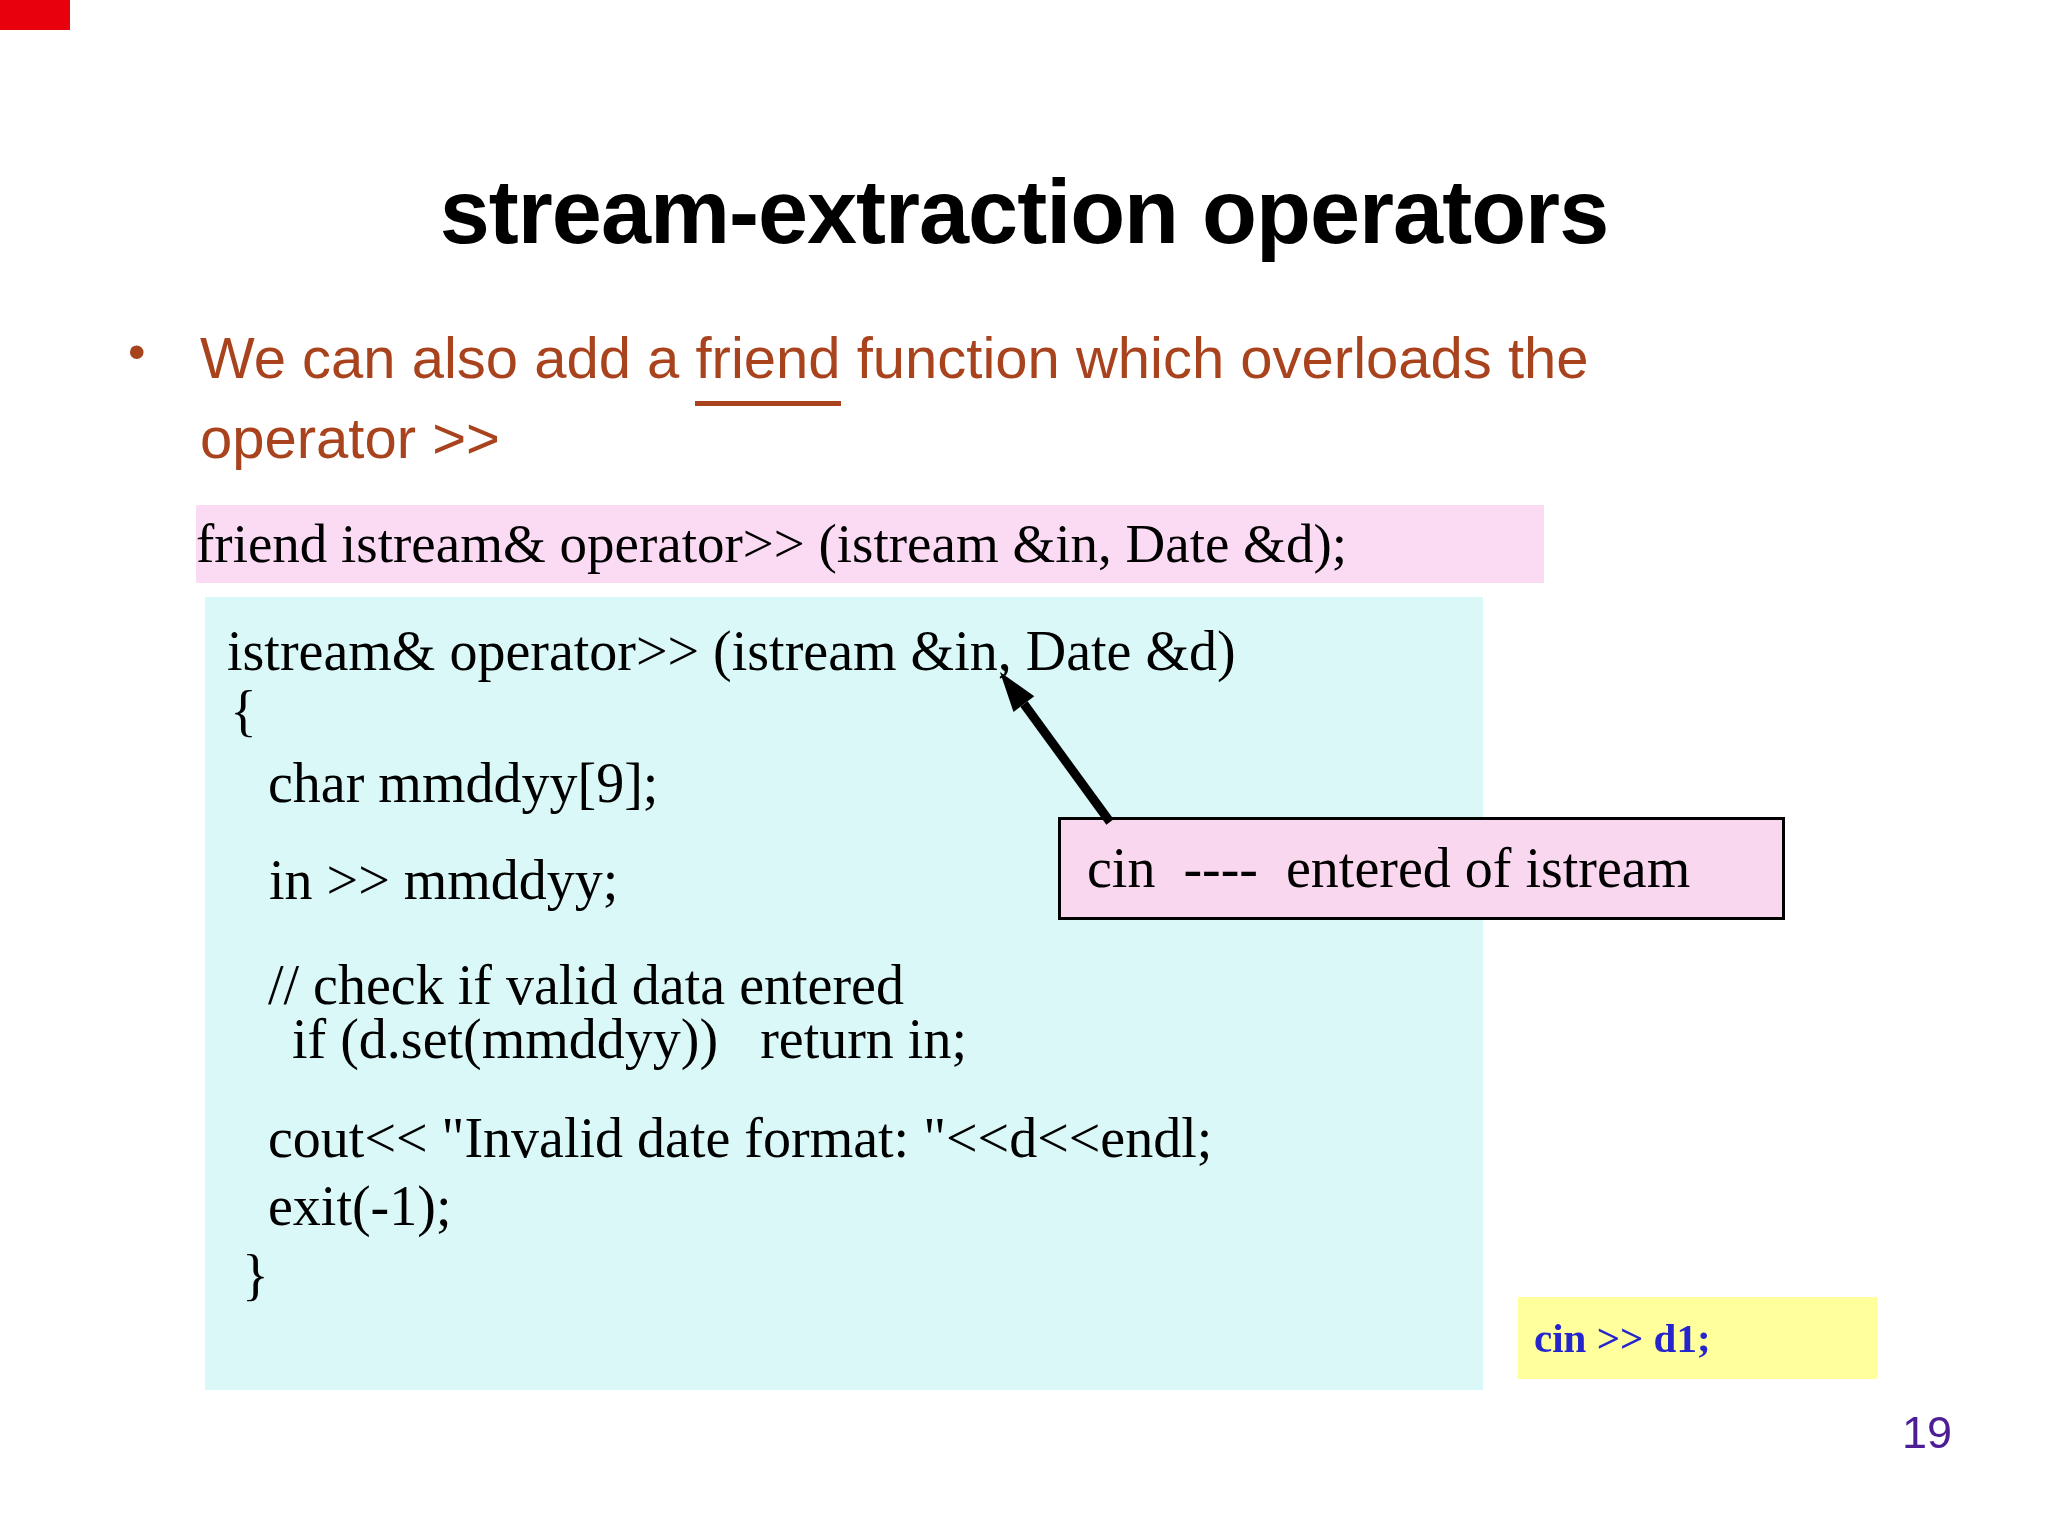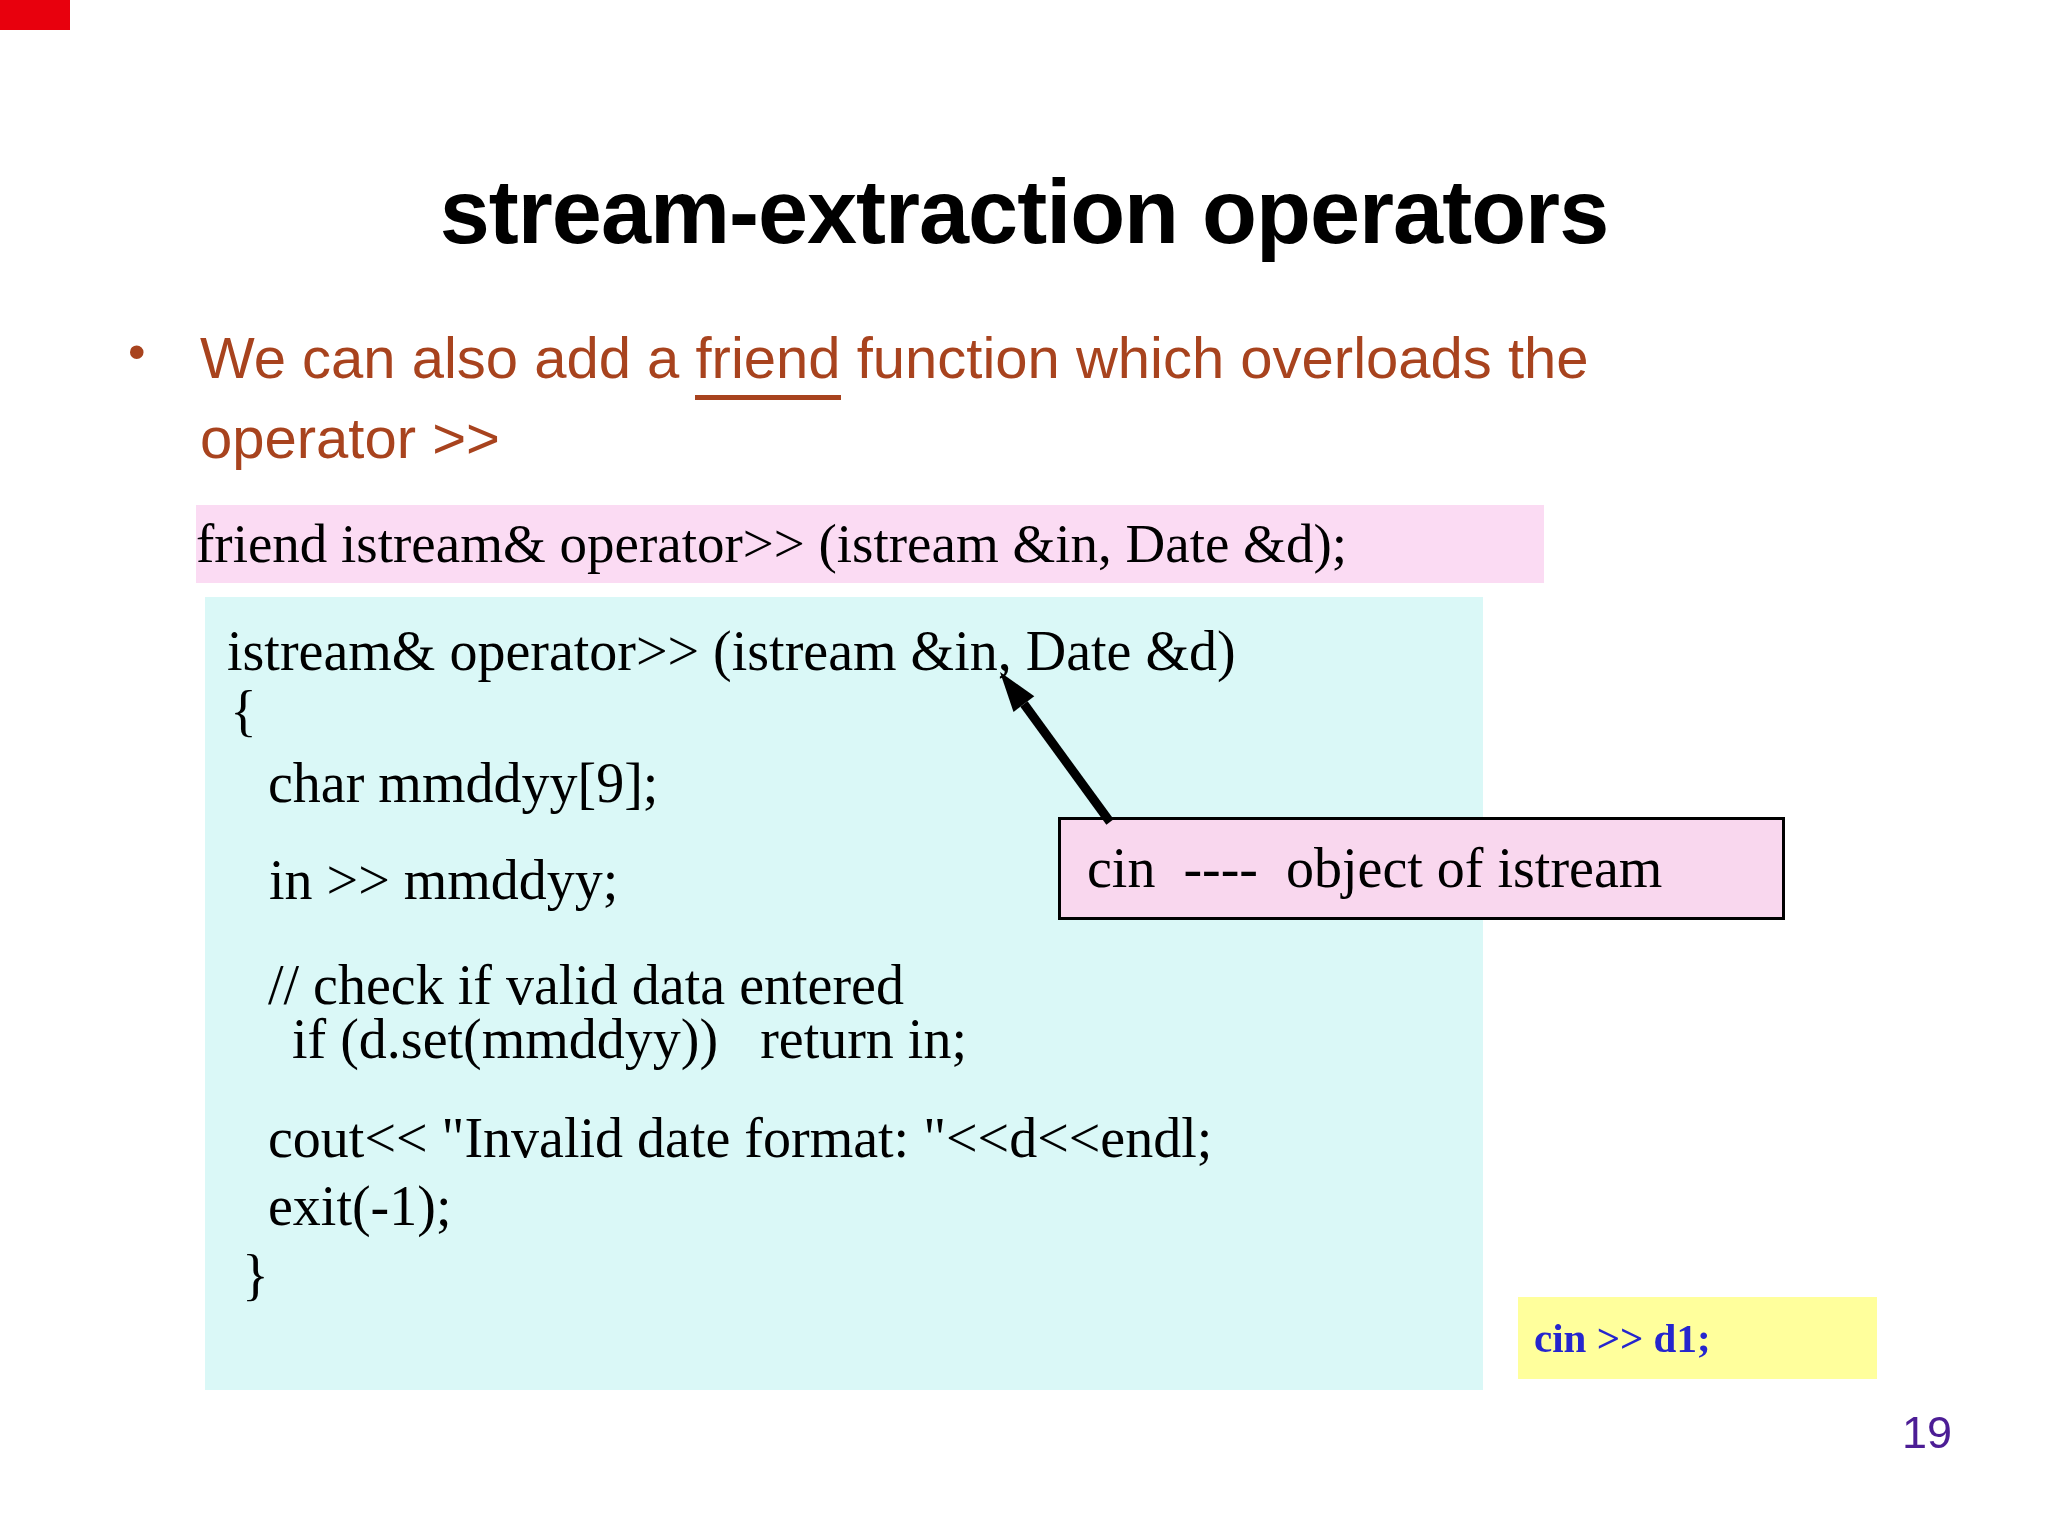--- a/index.html
+++ b/index.html
@@ -30,21 +30,21 @@
   }
   .bullet-dot{
     position:absolute;left:0;top:-6px;
     font-size:50px;
   }
   .bullet-text{
     position:absolute;left:72px;top:0;width:1640px;
   }
   .bullet-underline{
     border-bottom:5px solid var(--bullet-text,#A8431E);
-    padding-bottom:5px;
+    padding-bottom:11px;
   }
   .declaration-band{
     position:absolute;left:196px;top:505px;width:1348px;height:78px;
     background:var(--declaration-bg,#FBDBF3);
   }
   .declaration-text{
     font-family:"Liberation Serif", serif;
     font-size:55px;line-height:78px;
     color:#000;
     white-space:pre;
@@ -125,21 +125,21 @@
     <div class="code-line" style="left:63px;top:151px;">char mmddyy[9];</div>
     <div class="code-line" style="left:64px;top:248px;">in &gt;&gt; mmddyy;</div>
     <div class="code-line" style="left:63px;top:341px;margin-top:12px;">// check if valid data entered</div>
     <div class="code-line" style="left:63px;top:407px;margin-left:24px;">if (d.set(mmddyy))   return in;</div>
     <div class="code-line" style="left:63px;top:506px;">cout&lt;&lt; "Invalid date format: "&lt;&lt;d&lt;&lt;endl;</div>
     <div class="code-line" style="left:63px;top:574px;">exit(-1);</div>
     <div class="code-line" style="left:37px;top:643px;">}</div>
   </div>
 
   <div class="callout-box">
-    <div class="callout-text">cin  ----  object of istream</div>
+    <div class="callout-text">cin  ----  entered of istream</div>
   </div>
 
   <svg class="arrow-svg" viewBox="0 0 200 200" xmlns="http://www.w3.org/2000/svg">
     <line x1="150" y1="172" x2="64" y2="54" stroke="#000" stroke-width="9"></line>
     <polygon points="40,22 74.3,46.3 53.5,61.9" fill="#000"></polygon>
   </svg>
 
   <div class="usage-box">
     <div class="usage-text">cin &gt;&gt; d1;</div>
   </div>

